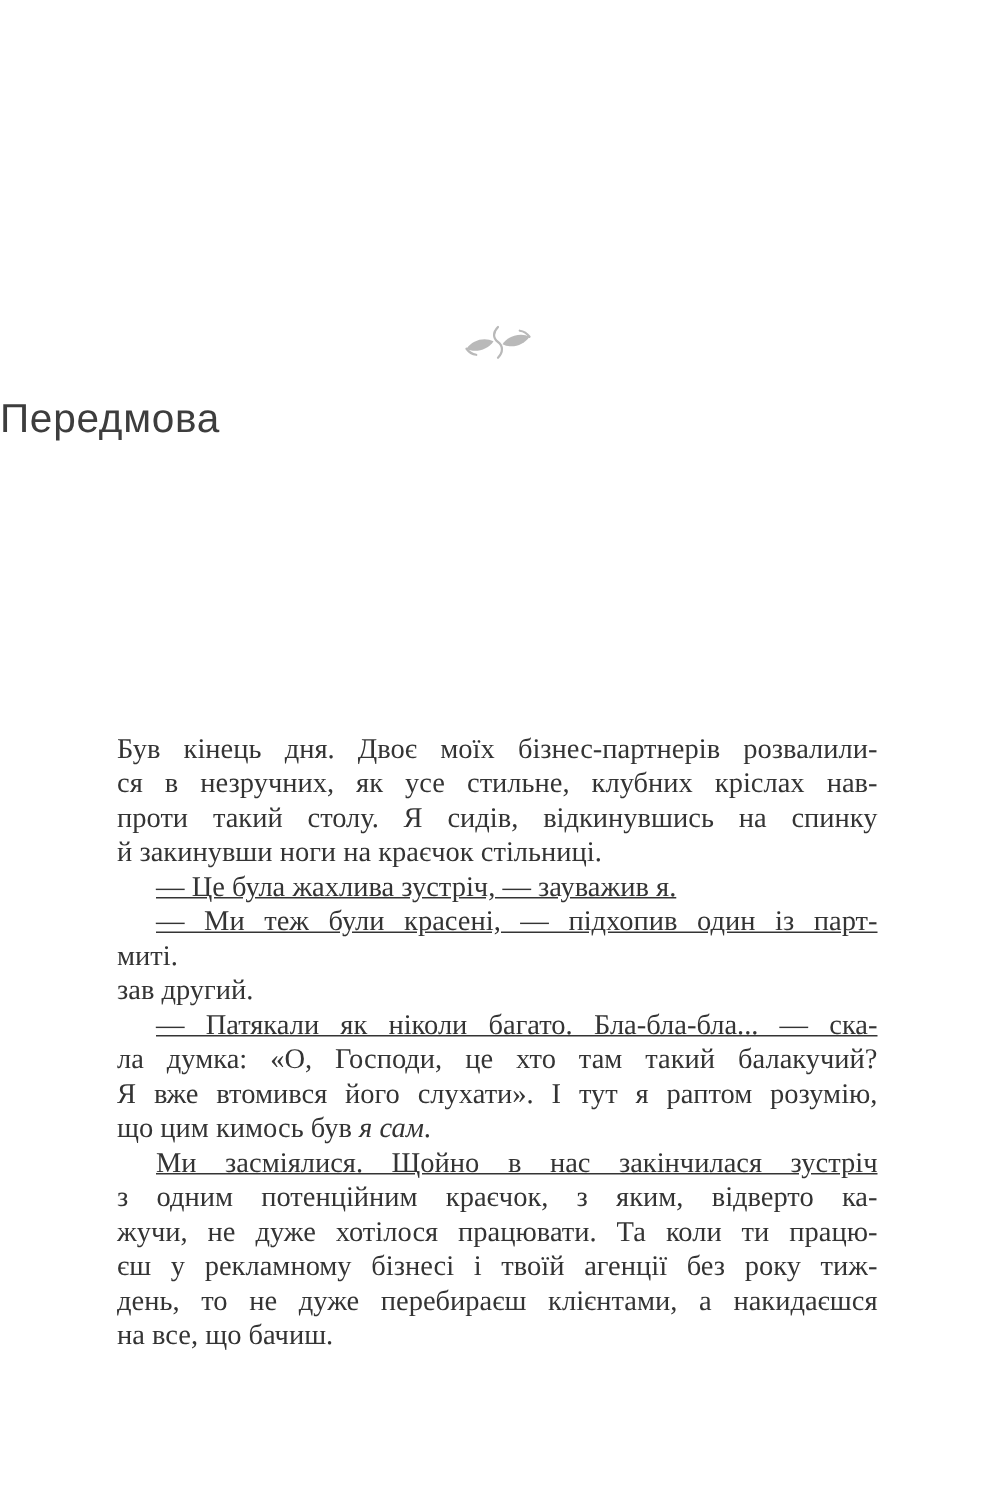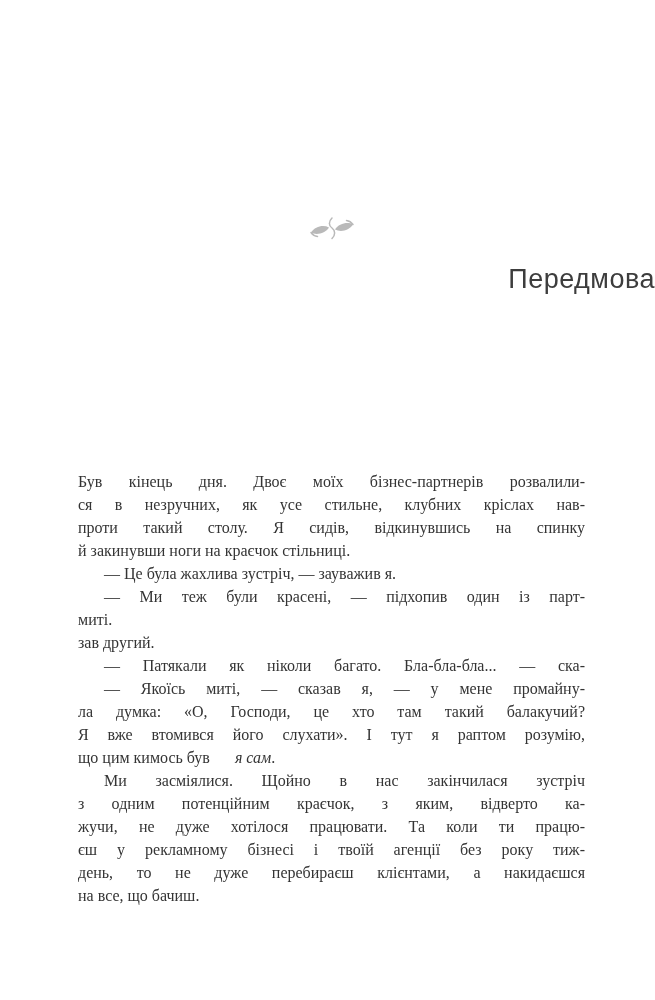--- a/index.html
+++ b/index.html
@@ -23,49 +23,49 @@
     width: 46px;
     height: 24px;
     line-height: 0;
   }
   .chapter-title {
     position: absolute;
     top: 264px;
     left: 0;
     width: 100%;
     margin: 0;
-    text-align: right;
+    text-align: left;
     font-family: "Liberation Sans", sans-serif;
     font-size: 27px;
     font-weight: 400;
     letter-spacing: 0.5px;
     color: var(--title-color, #3d3d3d);
   }
   .text-block {
     position: absolute;
     left: 78px;
-    top: 470px;
+    top: 488px;
     width: 507px;
-    font-size: 16px;
+    font-size: 19px;
     line-height: 23px;
     color: var(--text-color, #343434);
   }
   .line {
     text-align: justify;
     text-align-last: justify;
     white-space: normal;
   }
   .line.last {
     text-align-last: left;
   }
   .line.indent {
     text-indent: 26px;
+    text-decoration: underline;
   }
   .line em {
-    margin-left: 21px;
   }
 </style>
 </head>
 <body>
 
 <div class="page">
 
   <div class="ornament">
     <svg width="46" height="24" viewBox="0 0 46 24" xmlns="http://www.w3.org/2000/svg" aria-hidden="true">
       <g fill="var(--ornament-color, #b9b9b9)" stroke="none">
@@ -85,21 +85,20 @@
   <div class="text-block">
       <div class="line">Був кінець дня. Двоє моїх бізнес-партнерів розвалили-</div>
       <div class="line">ся в незручних, як усе стильне, клубних кріслах нав-</div>
       <div class="line">проти такий столу. Я сидів, відкинувшись на спинку</div>
       <div class="line last">й закинувши ноги на краєчок стільниці.</div>
       <div class="line last indent">— Це була жахлива зустріч, — зауважив я.</div>
       <div class="line indent">— Ми теж були красені, — підхопив один із парт-</div>
       <div class="line last">миті.</div>
       <div class="line last">зав другий.</div>
       <div class="line indent">— Патякали як ніколи багато. Бла-бла-бла... — ска-</div>
-      <div class="line indent">— Якоїсь миті, — сказав я, — у мене промайну-</div>
       <div class="line">ла думка: «О, Господи, це хто там такий балакучий?</div>
       <div class="line">Я вже втомився його слухати». І тут я раптом розумію,</div>
       <div class="line last"><span>що цим кимось був </span><em>я сам</em><span>.</span></div>
       <div class="line indent">Ми засміялися. Щойно в нас закінчилася зустріч</div>
       <div class="line">з одним потенційним краєчок, з яким, відверто ка-</div>
       <div class="line">жучи, не дуже хотілося працювати. Та коли ти працю-</div>
       <div class="line">єш у рекламному бізнесі і твоїй агенції без року тиж-</div>
       <div class="line">день, то не дуже перебираєш клієнтами, а накидаєшся</div>
       <div class="line last">на все, що бачиш.</div>
     </div>

